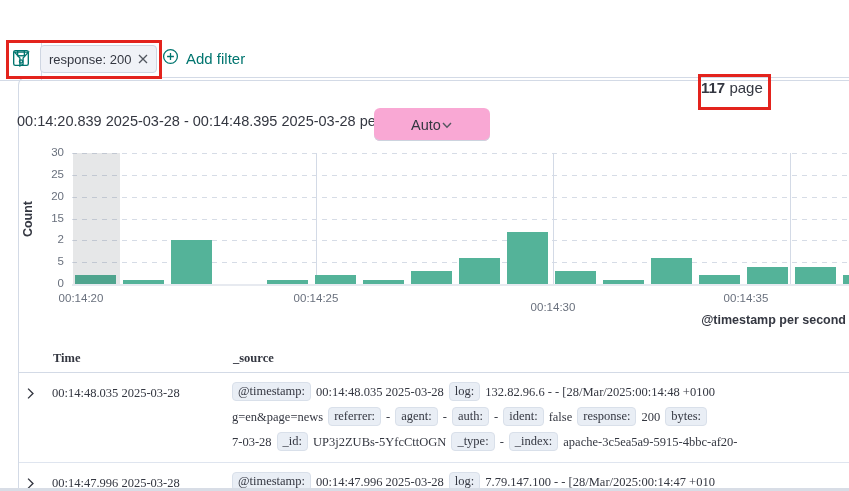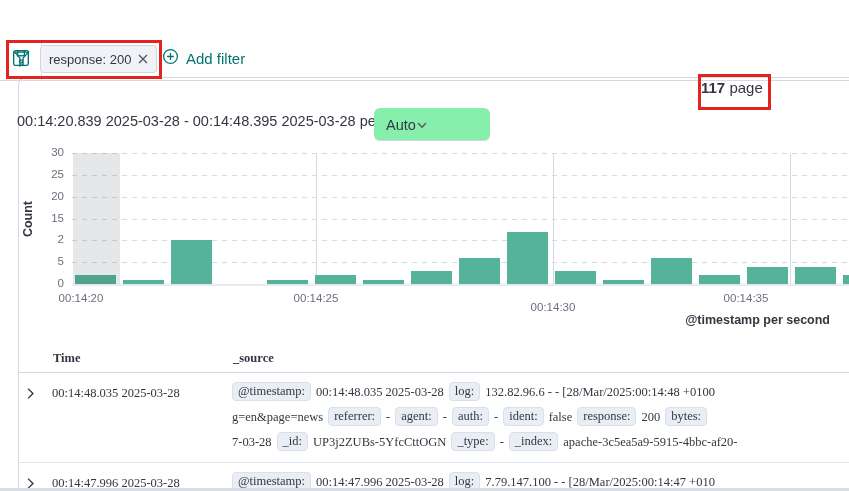--- a/index.html
+++ b/index.html
@@ -28,39 +28,39 @@
   .red-box{position:absolute;border:3px solid #e3231d;z-index:30;pointer-events:none;}
   .red-box.filter{left:6px;top:40px;width:150px;height:33px;}
   .red-box.hits{left:698px;top:74px;width:67px;height:30px;}
 
   
   .panel{position:absolute;left:18px;top:77px;width:831px;height:414px;
          border-left:1px solid #d3dae6;border-top:1px solid #d3dae6;border-top-left-radius:8px;}
   .hits{position:absolute;left:701px;top:79px;font-size:15px;white-space:nowrap;z-index:31;}
   .hits b{font-weight:bold;}
   .trange{position:absolute;left:17px;top:113px;font-size:14.5px;white-space:nowrap;}
-  .interval{position:absolute;left:374px;top:108px;width:116px;height:33px;background:#86efac;
-            border-radius:6px;display:flex;align-items:center;justify-content:flex-start;
+  .interval{position:absolute;left:374px;top:108px;width:116px;height:33px;background:#f9a8d4;
+            border-radius:6px;display:flex;align-items:center;justify-content:center;
             padding:0 12px;font-size:14.5px;box-sizing:border-box;cursor:pointer;
             box-shadow:inset 0 -1px 0 #ccd3de;}
   .interval .chev{color:#53575f;display:flex;}
 
   
   .count-label{position:absolute;left:-1px;top:212px;width:58px;height:14px;text-align:center;
                font-weight:bold;font-size:12.5px;transform:rotate(-90deg);}
   .plot{position:absolute;left:72px;top:153px;width:777px;height:131px;
         border-bottom:2px solid #e7eaf0;overflow:hidden;}
   .hgrid{position:absolute;left:0;width:100%;height:1px;
          background:repeating-linear-gradient(90deg,#d6dce6 0 5px,transparent 5px 10px);}
   .vgrid{position:absolute;top:0;height:100%;width:1px;background:#d3dae6;}
   .bar{position:absolute;bottom:0;width:41px;background:#54b399;}
   .endzone{position:absolute;left:1px;top:0;width:47px;height:100%;background:rgba(52,55,65,0.12);}
   .ytick{position:absolute;left:36px;width:28px;text-align:right;font-size:11.5px;color:#69707d;}
   .xtick{position:absolute;top:292px;width:80px;text-align:center;font-size:11.5px;color:#69707d;}
-  .xaxis-title{position:absolute;right:19px;top:313px;font-weight:bold;font-size:12.5px;text-align:right;}
+  .xaxis-title{position:absolute;right:3px;top:313px;font-weight:bold;font-size:12.5px;text-align:right;}
 
   
   .mono{font-family:Liberation Serif, serif;}
   .thead-time{position:absolute;left:53px;top:351px;font-size:12.5px;font-weight:bold;}
   .thead-source{position:absolute;left:233px;top:351px;font-size:12.5px;font-weight:bold;}
   .thead-border{position:absolute;left:19px;right:0;top:372px;height:1px;background:#d3dae6;}
   #rows{position:absolute;left:19px;top:373px;right:0;bottom:0;overflow:hidden;}
   .trow{position:relative;border-bottom:1px solid #dfe5ef;padding:7px 0 7px 0;}
   .expand{position:absolute;left:5px;top:12px;width:16px;height:16px;color:#343741;
           background:none;border:none;padding:0;cursor:pointer;display:flex;align-items:center;}

